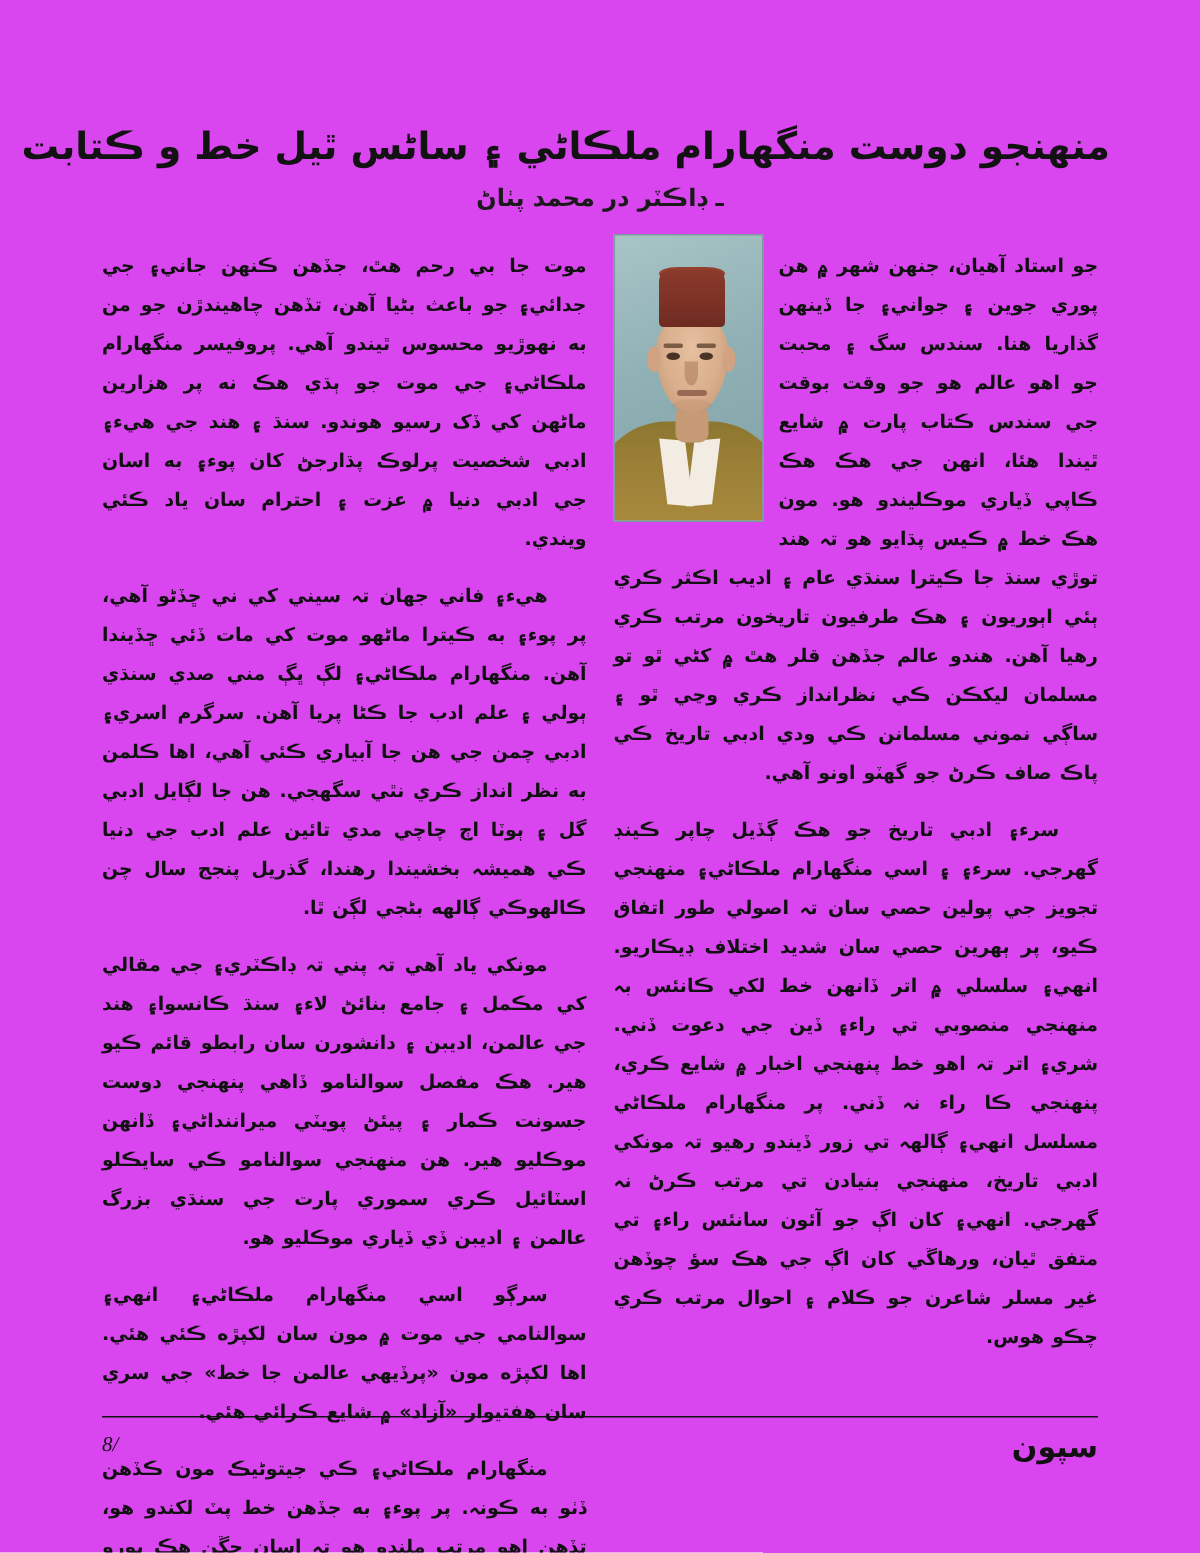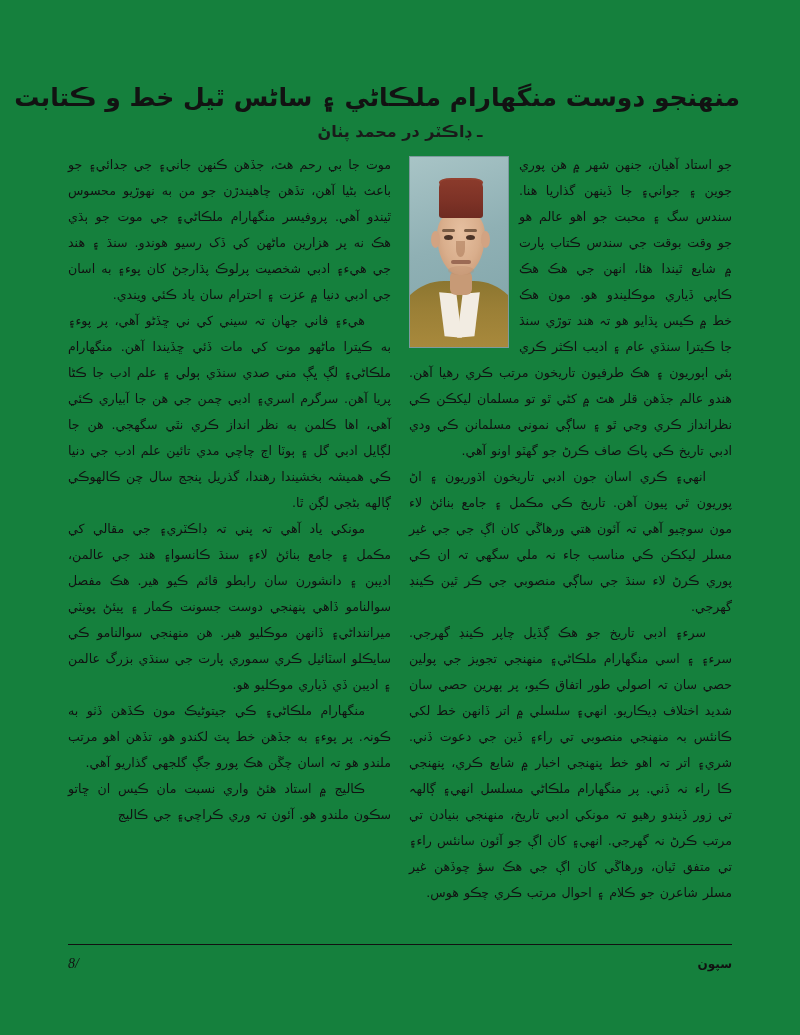--- a/index.html
+++ b/index.html
@@ -14,21 +14,21 @@
     position: relative;
     overflow: hidden;
     font-family: "DejaVu Sans", "Liberation Sans", sans-serif;
     color: #111111;
   }
 
   
   .page {
     position: absolute;
     inset: 0;
-    background: #15803d;
+    background: #d946ef;
   }
 
   
   .title-block {
     position: absolute;
     top: 82px;
     left: 60px;
     right: 60px;
     text-align: center;
   }
@@ -65,23 +65,23 @@
     width: 323px;
     position: relative;
   }
 
   .para {
     direction: rtl;
     text-align: justify;
     text-align-last: right;
     font-size: 12.6px;
     line-height: 26px;
-    font-weight: 400;
-    color: #111111;
-    margin: 0 0 0 0;
+    font-weight: 700;
+    color: #111111;
+    margin: 12px 0 0 0;
     word-spacing: 1px;
   }
   .para + .para {
     text-indent: 26px;
   }
   .para.indent {
     text-indent: 26px;
   }
 
   
@@ -213,21 +213,21 @@
     direction: ltr;
   }
   .page-number {
     font-size: 14px;
     font-style: italic;
     font-weight: 400;
     color: #111111;
     font-family: "Liberation Serif", serif;
   }
   .footer-brand {
-    font-size: 12px;
+    font-size: 20px;
     font-weight: 700;
     color: #111111;
     direction: rtl;
   }
 </style>
 </head>
 <body>
 
 <div class="page">
 
@@ -235,20 +235,21 @@
     <div class="article-title">منهنجو دوست منگهارام ملڪاڻي ۽ ساڻس ٿيل خط و ڪتابت</div>
     <div class="article-byline">ـ ڊاڪٽر در محمد پٺاڻ</div>
   </div>
 
   <div class="columns">
 
     <div class="col">
       <p class="para">موت جا بي رحم هٿ، جڏهن ڪنهن جاني۽ جي جدائي۽ جو باعث بڻيا آهن، تڏهن چاهيندڙن جو من به نهوڙيو محسوس ٿيندو آهي. پروفيسر منگهارام ملڪاڻي۽ جي موت جو ٻڌي هڪ نه پر هزارين ماڻهن کي ڏک رسيو هوندو. سنڌ ۽ هند جي هيء۽ ادبي شخصيت پرلوڪ پڌارجڻ کان پوء۽ به اسان جي ادبي دنيا ۾ عزت ۽ احترام سان ياد ڪئي ويندي.</p>
       <p class="para indent">هيء۽ فاني جهان تہ سيني کي ني ڇڏڻو آهي، پر پوء۽ به ڪيترا ماڻهو موت کي مات ڏئي ڇڏيندا آهن. منگهارام ملڪاڻي۽ لڳ ڀڳ مني صدي سنڌي ٻولي ۽ علم ادب جا ڪڻا پريا آهن. سرگرم اسري۽ ادبي چمن جي هن جا آبياري ڪئي آهي، اها ڪلمن به نظر انداز ڪري نٿي سگهجي. هن جا لڳايل ادبي گل ۽ ٻوٽا اڄ چاچي مدي تائين علم ادب جي دنيا ڪي هميشہ بخشيندا رهندا، گذريل پنجج سال چن ڪالهوڪي ڳالهه بڻجي لڳن ٿا.</p>
       <p class="para indent">مونکي ياد آهي تہ پني تہ ڊاڪٽري۽ جي مقالي کي مڪمل ۽ جامع بنائڻ لاء۽ سنڌ ڪانسوا۽ هند جي عالمن، اديبن ۽ دانشورن سان رابطو قائم ڪيو هير. هڪ مفصل سوالنامو ڏاهي پنهنجي دوست جسونت ڪمار ۽ پيئڻ پويٽي ميراننداڻي۽ ڏانهن موڪليو هير. هن منهنجي سوالنامو ڪي سايڪلو اسٽائيل ڪري سموري پارت جي سنڌي بزرگ عالمن ۽ اديبن ڏي ڏياري موڪليو هو.</p>
+      <p class="para indent">سرڳو اسي منگهارام ملڪاڻي۽ انهي۽ سوالنامي جي موت ۾ مون سان لکپڙه ڪئي هئي. اها لکپڙه مون «پرڏيهي عالمن جا خط» جي سري سان هفتيوار «آزاد» ۾ شايع ڪرائي هئي.</p>
       <p class="para indent">منگهارام ملڪاڻي۽ ڪي جيتوڻيڪ مون ڪڏهن ڏٺو به ڪونہ. پر پوء۽ به جڏهن خط پٽ لکندو هو، تڏهن اهو مرتب ملندو هو تہ اسان چڱن هڪ پورو جڳ گلجهي گذاريو آهي.</p>
       <p class="para indent">ڪاليج ۾ استاد هئڻ واري نسبت مان ڪيس ان ڇاتو سڪون ملندو هو. آئون تہ وري ڪراچي۽ جي ڪاليج</p>
     </div>
 
     <div class="col">
 
       <div class="photo-wrap">
         <div class="photo">
           <div class="ph-bg"></div>
           <div class="ph-shoulders"></div>
@@ -264,21 +265,20 @@
           <div class="ph-brow-r"></div>
           <div class="ph-eye-l"></div>
           <div class="ph-eye-r"></div>
           <div class="ph-nose"></div>
           <div class="ph-mouth"></div>
           <div class="ph-chin"></div>
         </div>
       </div>
 
       <p class="para">جو استاد آهيان، جنهن شهر ۾ هن پوري جوين ۽ جواني۽ جا ڏينهن گذاريا هنا. سندس سگ ۽ محبت جو اهو عالم هو جو وقت بوقت جي سندس ڪتاب پارت ۾ شايع ٿيندا هئا، انهن جي هڪ هڪ ڪاپي ڏياري موڪليندو هو. مون هڪ خط ۾ ڪيس پڌايو هو تہ هند توڙي سنڌ جا ڪيترا سنڌي عام ۽ اديب اڪثر ڪري ٻئي اٻوريون ۽ هڪ طرفيون تاريخون مرتب ڪري رهيا آهن. هندو عالم جڏهن قلر هٿ ۾ کڻي ٿو تو مسلمان ليکڪن ڪي نظرانداز ڪري وڃي ٿو ۽ ساڳي نموني مسلمانن ڪي ودي ادبي تاريخ ڪي پاڪ صاف ڪرڻ جو گهٽو اونو آهي.</p>
-      <p class="para indent">انهي۽ ڪري اسان جون ادبي تاريخون اڌوريون ۽ اڻ پوريون ٿي پيون آهن. تاريخ ڪي مڪمل ۽ جامع بنائڻ لاء مون سوچيو آهي تہ آئون هتي ورهاڱي کان اڳ جي جي غير مسلر ليکڪن ڪي مناسب جاء نہ ملي سگهي تہ ان ڪي پوري ڪرڻ لاء سنڌ جي ساڳي منصوبي جي ڪر ٿين ڪينڊ گهرجي.</p>
       <p class="para indent">سرء۽ ادبي تاريخ جو هڪ ڳڏيل چاپر ڪينڊ گهرجي. سرء۽ ۽ اسي منگهارام ملڪاڻي۽ منهنجي تجويز جي پولين حصي سان تہ اصولي طور اتفاق ڪيو، پر ٻهرين حصي سان شديد اختلاف ڊيڪاريو. انهي۽ سلسلي ۾ اتر ڏانهن خط لکي ڪانئس بہ منهنجي منصوبي تي راء۽ ڏين جي دعوت ڏني. شري۽ اتر تہ اهو خط پنهنجي اخبار ۾ شايع ڪري، پنهنجي ڪا راء نہ ڏني. پر منگهارام ملڪاڻي مسلسل انهي۽ ڳالهہ تي زور ڏيندو رهيو تہ مونکي ادبي تاريخ، منهنجي بنيادن تي مرتب ڪرڻ نہ گهرجي. انهي۽ کان اڳ جو آئون سانئس راء۽ تي متفق ٿيان، ورهاڱي کان اڳ جي هڪ سؤ چوڏهن غير مسلر شاعرن جو ڪلام ۽ احوال مرتب ڪري چڪو هوس.</p>
 
     </div>
   </div>
 
   <div class="footer-rule"></div>
   <div class="footer">
     <span class="page-number">8/</span>
     <span class="footer-brand">سپون</span>
   </div>

